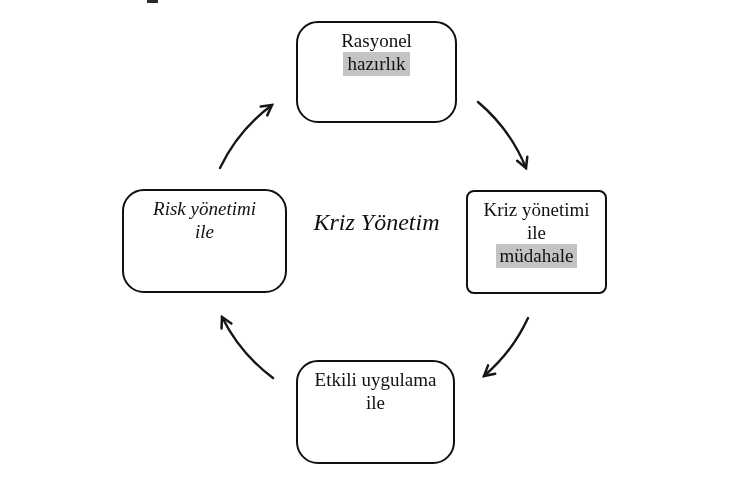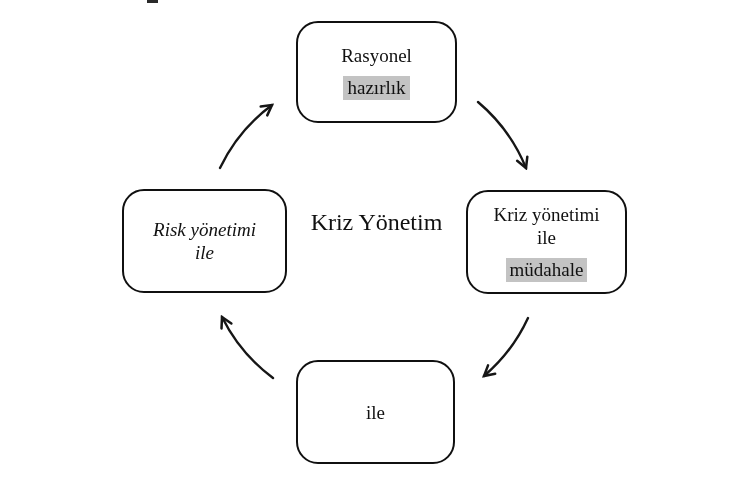--- a/index.html
+++ b/index.html
@@ -25,45 +25,45 @@
   }
   .node {
     position: absolute;
     box-sizing: border-box;
     background: #ffffff;
     border: 2.6px solid #101010;
     border-radius: 22px;
     display: flex;
     flex-direction: column;
     align-items: center;
-    justify-content: center;
+    justify-content: flex-start;
     text-align: center;
     font-size: 19px;
     line-height: 23px;
     padding: 6px 4px;
   }
   .node-top    { left: 296px; top: 21px;  width: 161px; height: 102px; }
-  .node-right  { left: 466px; top: 190px; width: 161px; height: 104px; }
+  .node-right  { left: 466px; top: 190px; width: 141px; height: 104px; border-radius: 8px; }
   .node-bottom { left: 296px; top: 360px; width: 159px; height: 104px; }
   .node-left   { left: 122px; top: 189px; width: 165px; height: 104px; font-style: italic; }
   .hl {
     display: inline-block;
     background: #c3c3c3;
     padding: 0 4px;
-    margin-top: 9px;
     line-height: 24px;
   }
   .cycle-title {
     position: absolute;
     left: 287px;
     top: 204px;
     width: 179px;
     text-align: center;
     font-size: 24px;
     line-height: 36px;
+    font-style: italic;
   }
   .stray-mark {
     position: absolute;
     left: 147px;
     top: 0;
     width: 11px;
     height: 3px;
     background: #2a2a2a;
   }
 </style>
@@ -93,20 +93,21 @@
     <div><span class="hl">hazırlık</span></div>
   </div>
 
   <div class="node node-right">
     <div>Kriz yönetimi</div>
     <div>ile</div>
     <div><span class="hl">müdahale</span></div>
   </div>
 
   <div class="node node-bottom">
+    <div>Etkili uygulama</div>
     <div>ile</div>
   </div>
 
   <div class="node node-left">
     <div>Risk yönetimi</div>
     <div>ile</div>
   </div>
 
   <div class="stray-mark"></div>
 

